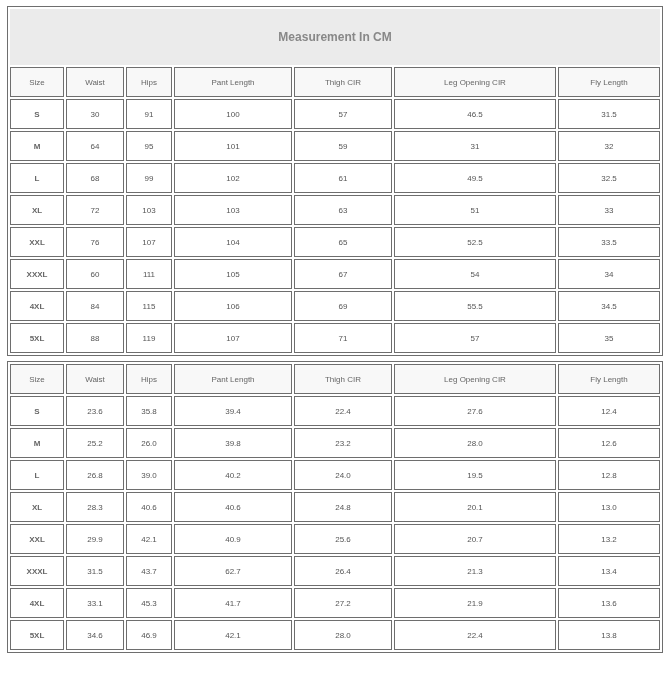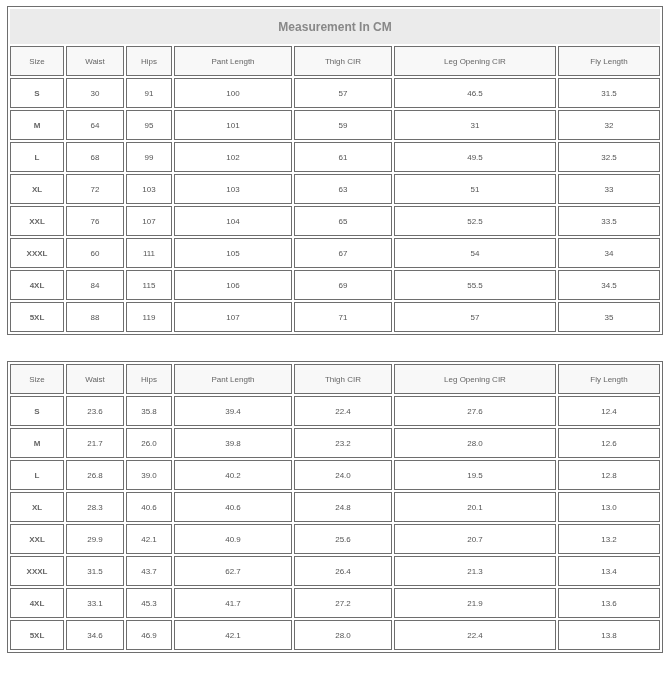--- a/index.html
+++ b/index.html
@@ -13,21 +13,21 @@
   }
   #table-cm { top: 6px; }
   #table-inch { top: 361px; }
   .size-table td, .size-table th {
     border: 1px solid #6e6e6e;
     text-align: center; vertical-align: middle;
     font-size: 8px; color: #555555; font-weight: normal;
     padding: 0; height: 28px;
   }
   .size-table th.title-cell {
-    background: #ebebeb; border: none; height: 35px;
+    background: #ebebeb; border: none; height: 56px;
     font-size: 12px; font-weight: bold; color: #888888;
   }
   .size-table tr.header-row th { background: #f8f8f8; color: #666666; height: 28px; margin-left: 9px; }
   .size-table td.size-cell { font-weight: bold; color: #666666; }
 </style>
 </head>
 <body>
 
 <table class="size-table" id="table-cm">
   <colgroup>
@@ -155,21 +155,21 @@
         <td class="size-cell">S</td>
         <td>23.6</td>
         <td>35.8</td>
         <td>39.4</td>
         <td>22.4</td>
         <td>27.6</td>
         <td>12.4</td>
       </tr>
       <tr>
         <td class="size-cell">M</td>
-        <td>21.7</td>
+        <td>25.2</td>
         <td>26.0</td>
         <td>39.8</td>
         <td>23.2</td>
         <td>28.0</td>
         <td>12.6</td>
       </tr>
       <tr>
         <td class="size-cell">L</td>
         <td>26.8</td>
         <td>39.0</td>

